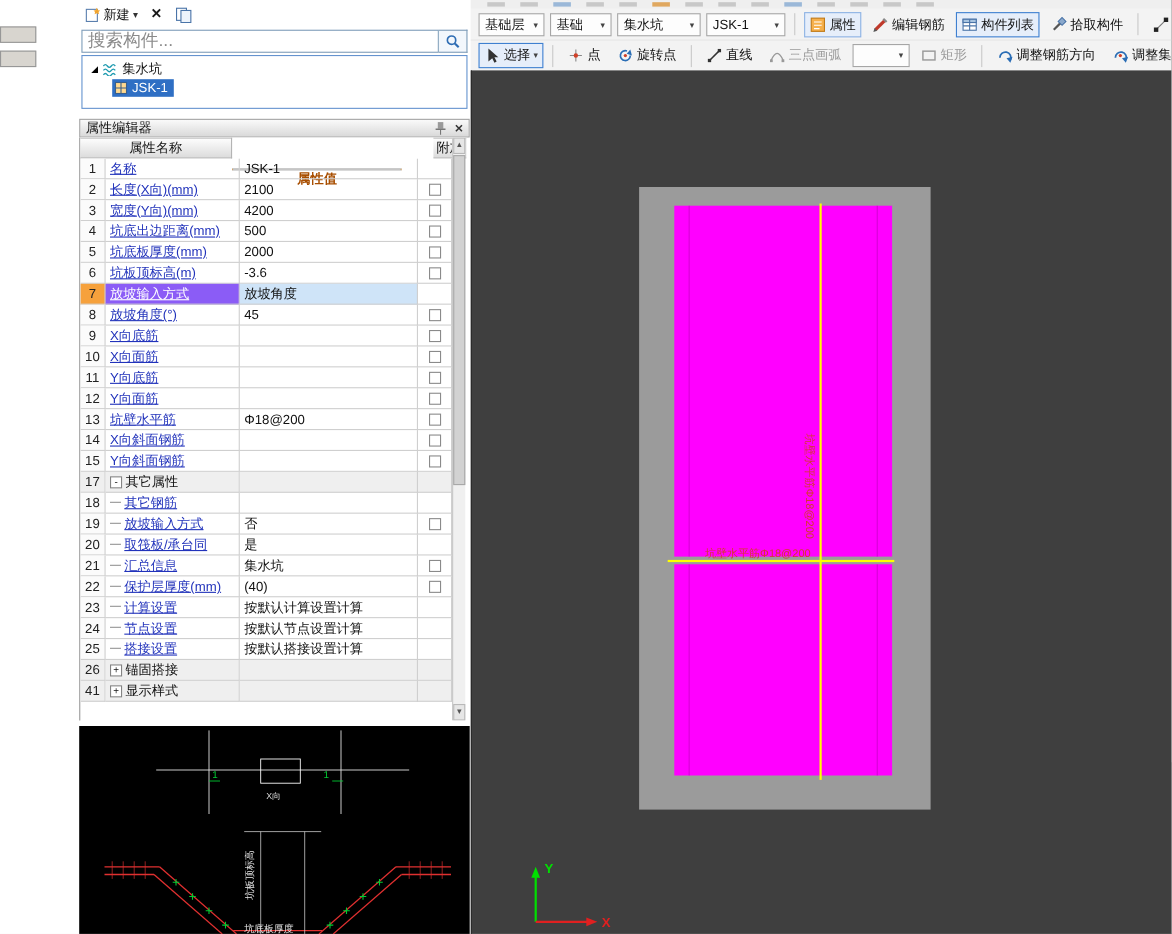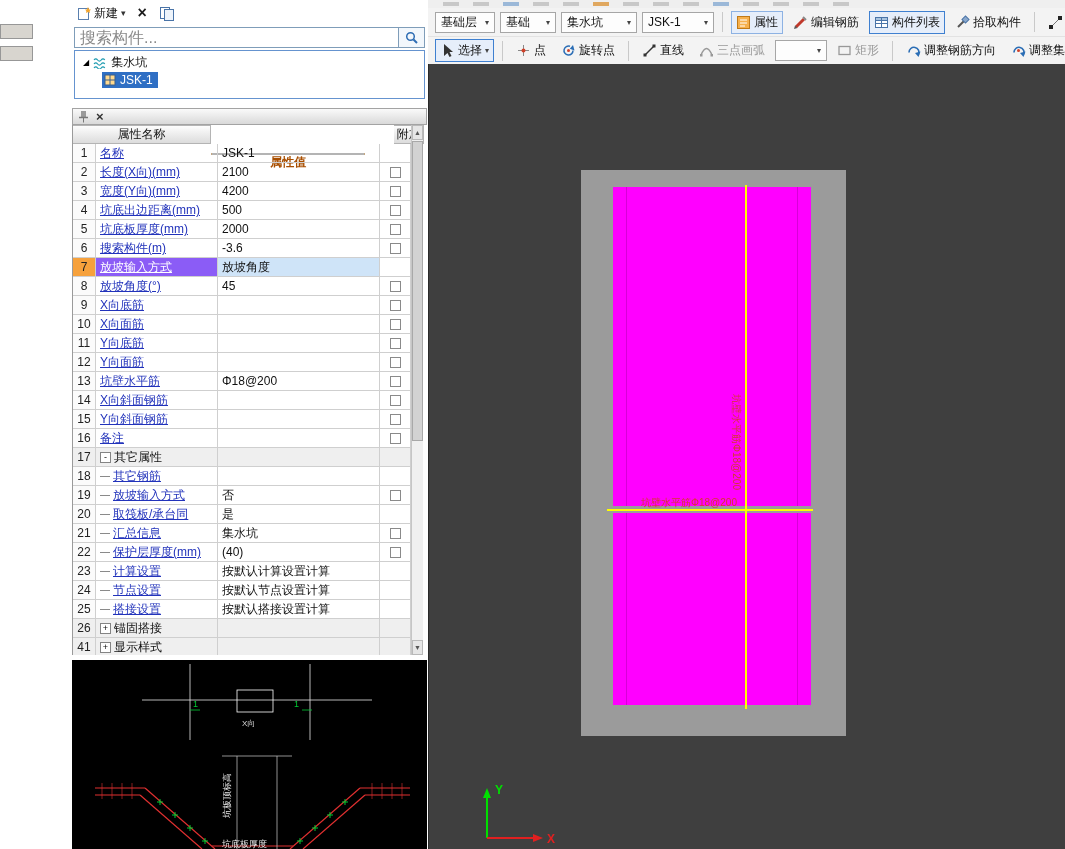--- a/index.html
+++ b/index.html
@@ -156,20 +156,21 @@
           <rect x="1" y="1" width="10" height="10" fill="#ffd98f" stroke="#3a5f8a"></rect>
           <line x1="1" y1="6" x2="11" y2="6" stroke="#3a5f8a"></line>
           <line x1="6" y1="1" x2="6" y2="11" stroke="#3a5f8a"></line>
         </svg>
         <span>JSK-1</span>
       </span>
     </div>
   </div>
 
   <div class="pe-header">
+    <span class="ttl">属性编辑器</span>
     <span class="pe-hicons">
       <svg width="11" height="13" viewBox="0 0 11 13">
         <rect x="3" y="1" width="5" height="6" fill="#9a9a9a"></rect>
         <line x1="1" y1="7.5" x2="10" y2="7.5" stroke="#777" stroke-width="1.5"></line>
         <line x1="5.5" y1="8" x2="5.5" y2="12.5" stroke="#777"></line>
       </svg>
       <span class="pe-close">×</span>
     </span>
   </div>
 
@@ -224,21 +225,21 @@
             <div class="nm link">坑底板厚度(mm)</div>
           </div>
           <div class="c val">2000</div>
           <div class="c ext">
             <div class="cb"></div>
           </div>
         </div>
         <div class="pe-row">
           <div class="c num">6</div>
           <div class="c name">
-            <div class="nm link">搜索构件(m)</div>
+            <div class="nm link">坑板顶标高(m)</div>
           </div>
           <div class="c val">-3.6</div>
           <div class="c ext">
             <div class="cb"></div>
           </div>
         </div>
         <div class="pe-row sel">
           <div class="c num">7</div>
           <div class="c name">
             <div class="nm link">放坡输入方式</div>
@@ -313,30 +314,20 @@
           </div>
           <div class="c val"></div>
           <div class="c ext">
             <div class="cb"></div>
           </div>
         </div>
         <div class="pe-row">
           <div class="c num">15</div>
           <div class="c name">
             <div class="nm link">Y向斜面钢筋</div>
-          </div>
-          <div class="c val"></div>
-          <div class="c ext">
-            <div class="cb"></div>
-          </div>
-        </div>
-        <div class="pe-row">
-          <div class="c num">16</div>
-          <div class="c name">
-            <div class="nm link">备注</div>
           </div>
           <div class="c val"></div>
           <div class="c ext">
             <div class="cb"></div>
           </div>
         </div>
         <div class="pe-row grp">
           <div class="c num">17</div>
           <div class="c name">
             <div class="expbox">-</div>

